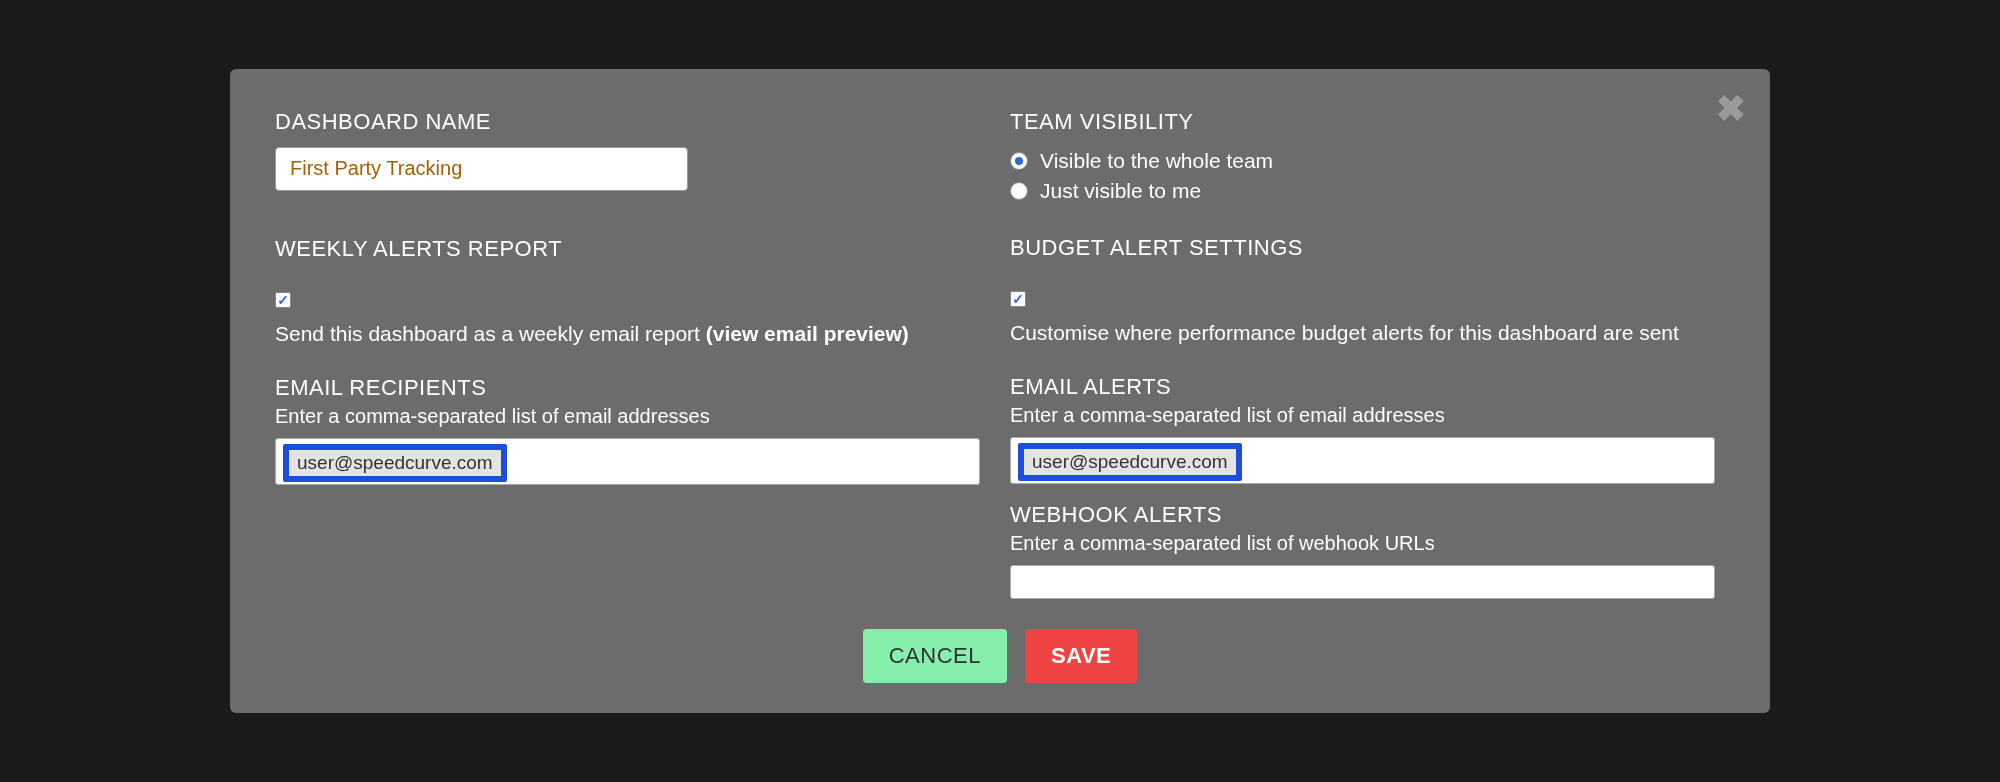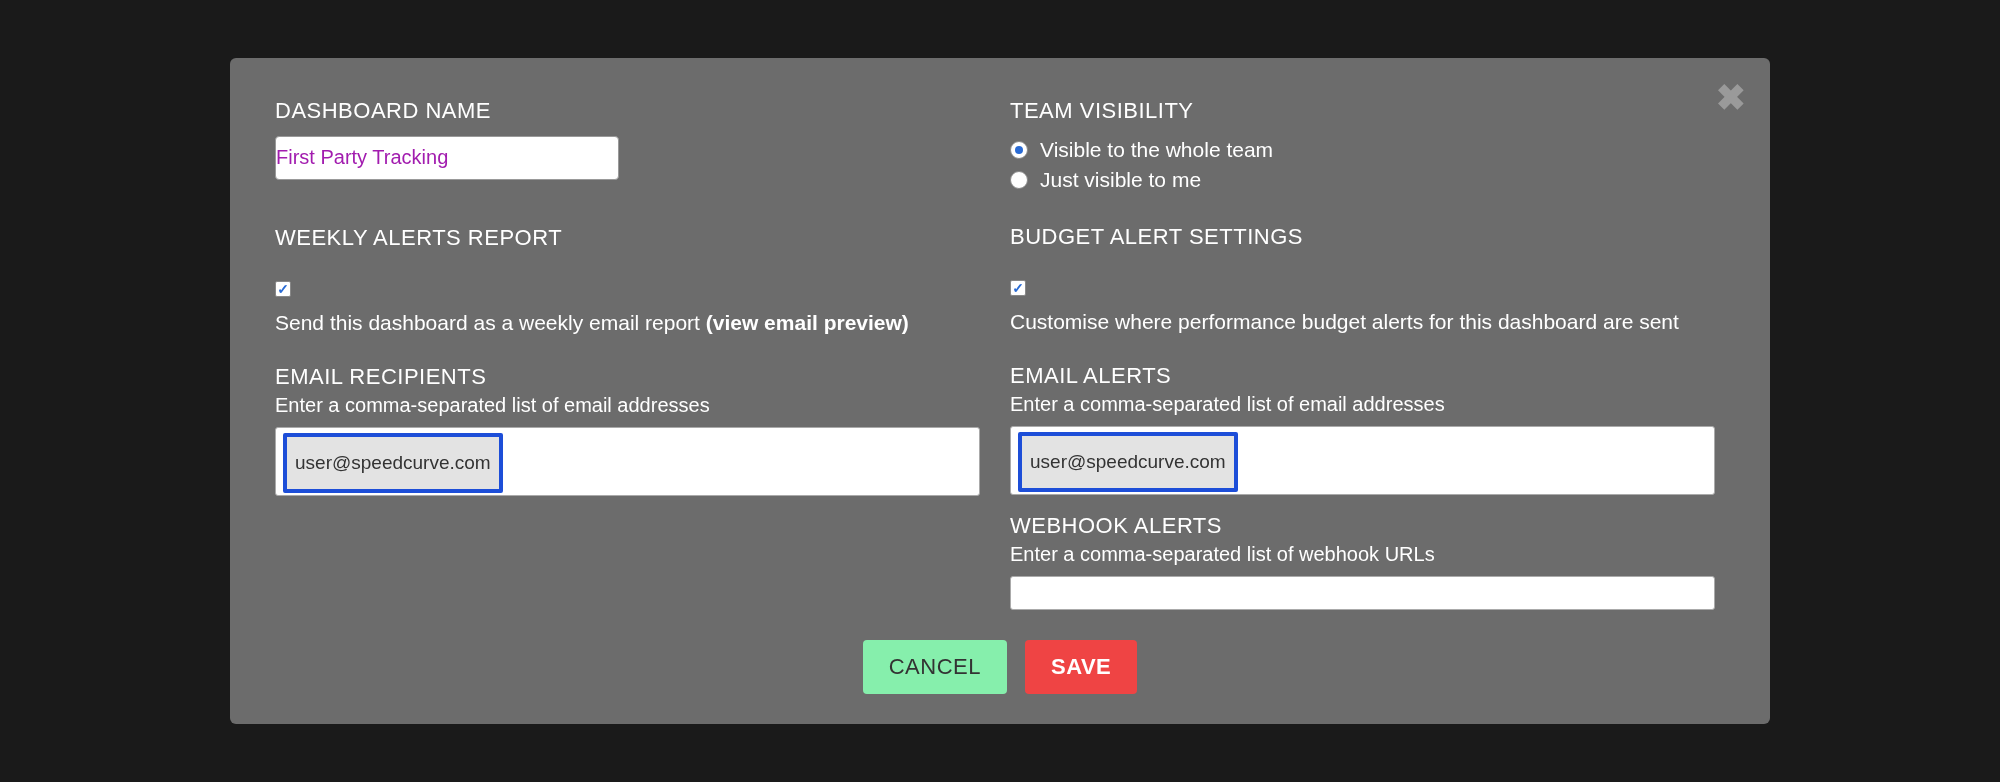--- a/index.html
+++ b/index.html
@@ -50,44 +50,44 @@
   margin-top: 28px;
   margin-bottom: 4px;
 }
 .help-text {
   font-size: 20px;
   color: #ffffff;
   font-weight: 300;
   margin-bottom: 10px;
 }
 .text-input {
-  width: 344px;
+  width: 413px;
   height: 44px;
   border-radius: 4px;
   border: 1px solid #999;
-  padding: 0 0;
+  padding: 0 14px;
   font-size: 20px;
-  color: #a21caf;
+  color: #a16207;
   background: #ffffff;
 }
 .email-input {
   width: 705px;
   height: 34px;
   border-radius: 3px;
   border: 1px solid #aaa;
   padding: 0 8px;
   font-size: 18px;
   background: #ffffff;
 }
 .email-tag {
   display: inline-block;
   background: #e3e3e3;
-  border: 4px solid #1d4ed8;
+  border: 6px solid #1d4ed8;
   border-radius: 2px;
-  padding: 15px 8px;
+  padding: 2px 8px;
   font-size: 19px;
   color: #333;
   margin: 3px 0 0 3px;
 }
 .input-wrap {
   width: 705px;
   background: #ffffff;
   border: 1px solid #aaa;
   border-radius: 3px;
   min-height: 34px;

